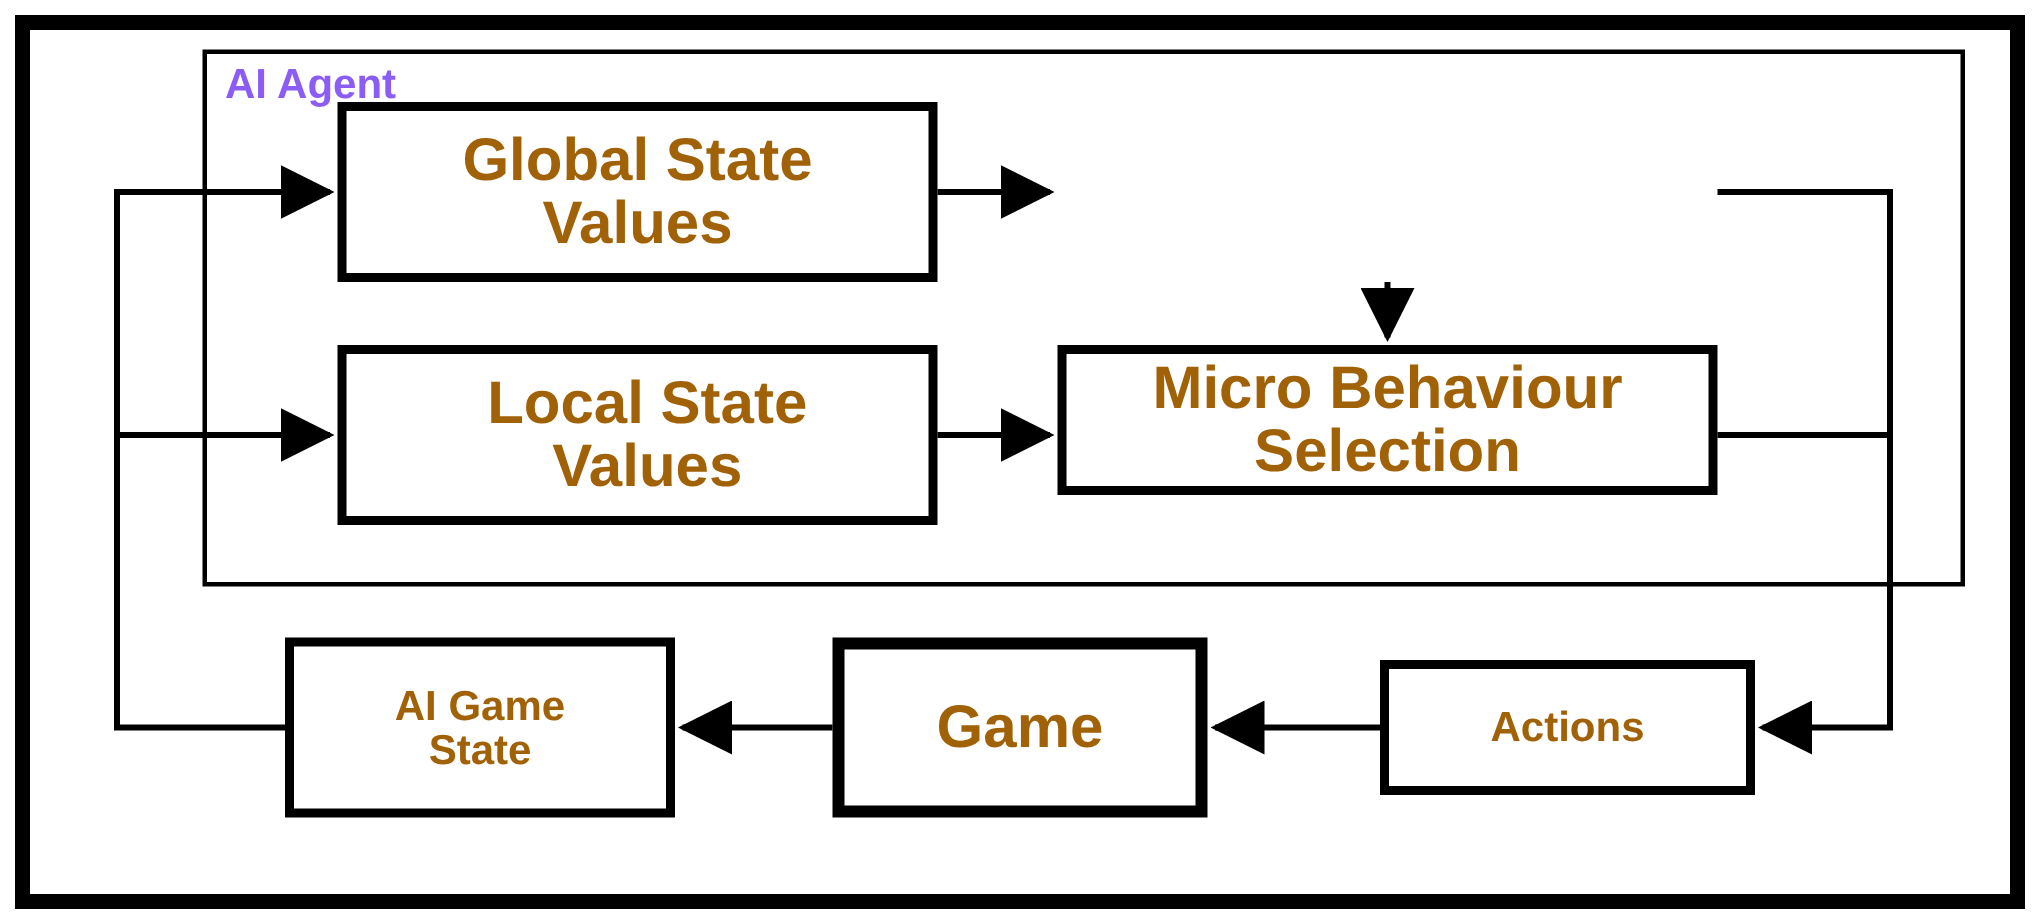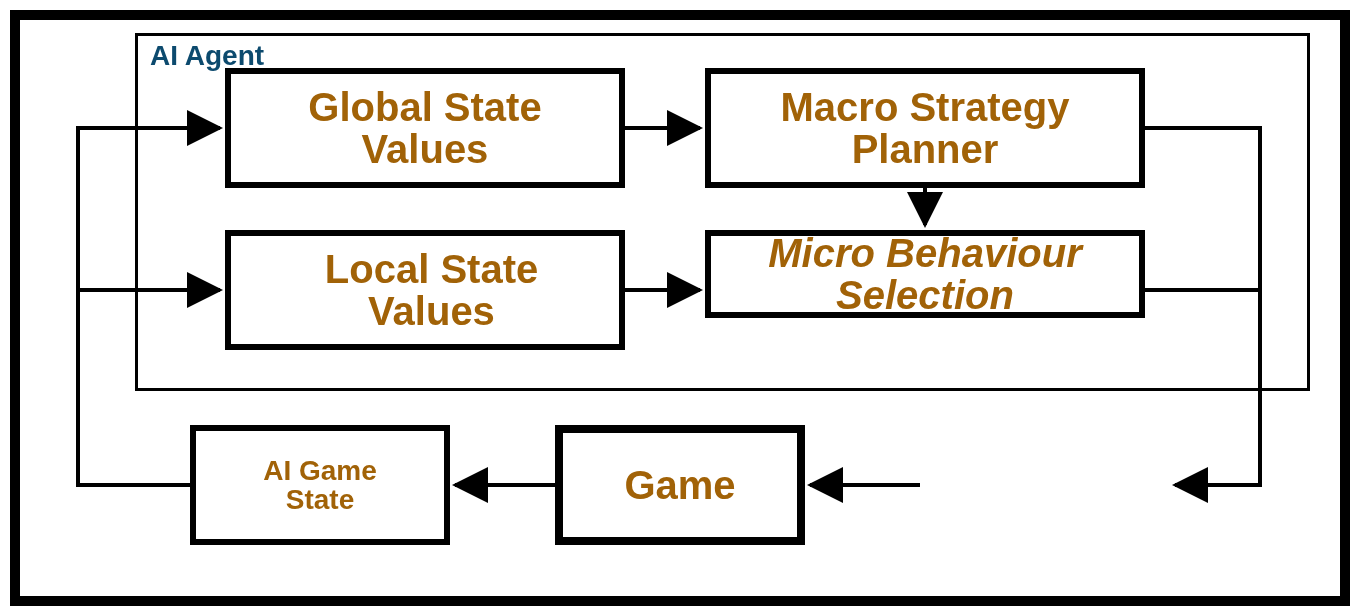--- a/index.html
+++ b/index.html
@@ -1,47 +1,47 @@
 <!DOCTYPE html>
 <html><head>
 <meta charset="utf-8">
 <style>
   html,body{margin:0;padding:0;background:#fff;}
   #stage{position:relative;width:1360px;height:616px;}
   .outer{position:absolute;left:10px;top:10px;width:1340px;height:596px;border:10px solid #000;box-sizing:border-box;}
   .agent-box{position:absolute;border:3px solid #000;box-sizing:border-box;}
-  .agent-label{position:absolute;font:700 28px Arial,Helvetica,sans-serif;color:#0c4a6e;}
+  .agent-label{position:absolute;font:700 28px Arial,Helvetica,sans-serif;color:#8b5cf6;}
   .node{position:absolute;border:6px solid #000;box-sizing:border-box;display:flex;align-items:center;justify-content:center;text-align:center;font-family:Arial,Helvetica,sans-serif;font-weight:700;color:#a16207;background:#fff;line-height:1.05;}
   .node.big{font-size:40px;}
   .node.med{font-size:28px;}
   .node.huge{font-size:40px;}
   svg.wires{position:absolute;left:0;top:0;}
 </style>
 </head>
 <body>
 
 <div id="stage">
 
   <div class="outer"></div>
 
   <div class="agent-box" style="left:135px;top:33px;width:1175px;height:358px;"></div>
   <div class="agent-label" style="left:150px;top:40px;">AI Agent</div>
 
   <div class="node big" style="left:225px;top:68px;width:400px;height:120px;">Global State<br>Values</div>
 
-  <div class="node big" style="left:705px;top:68px;width:440px;height:120px;">Macro Strategy<br>Planner</div>
 
   <div class="node big" style="left:225px;top:230px;width:400px;height:120px;padding-left:13px;">Local State<br>Values</div>
 
-  <div class="node big" style="left:705px;top:230px;width:440px;height:88px;font-style:italic;">Micro Behaviour<br>Selection</div>
+  <div class="node big" style="left:705px;top:230px;width:440px;height:100px;">Micro Behaviour<br>Selection</div>
 
   <div class="node med" style="left:190px;top:425px;width:260px;height:120px;">AI Game<br>State</div>
 
   <div class="node huge" style="left:555px;top:425px;width:250px;height:120px;border-width:8px;">Game</div>
 
+  <div class="node med" style="left:920px;top:440px;width:250px;height:90px;">Actions</div>
 
   <svg class="wires" width="1360" height="616">
     <defs>
       <marker id="ah" viewBox="0 0 12 12" refX="11" refY="6" markerWidth="9" markerHeight="9" orient="auto-start-reverse">
         <path d="M0,0 L12,6 L0,12 Z" fill="#000"></path>
       </marker>
     </defs>
 
     <line x1="625" y1="128" x2="700" y2="128" stroke="#000" stroke-width="4" marker-end="url(#ah)"></line>
 

